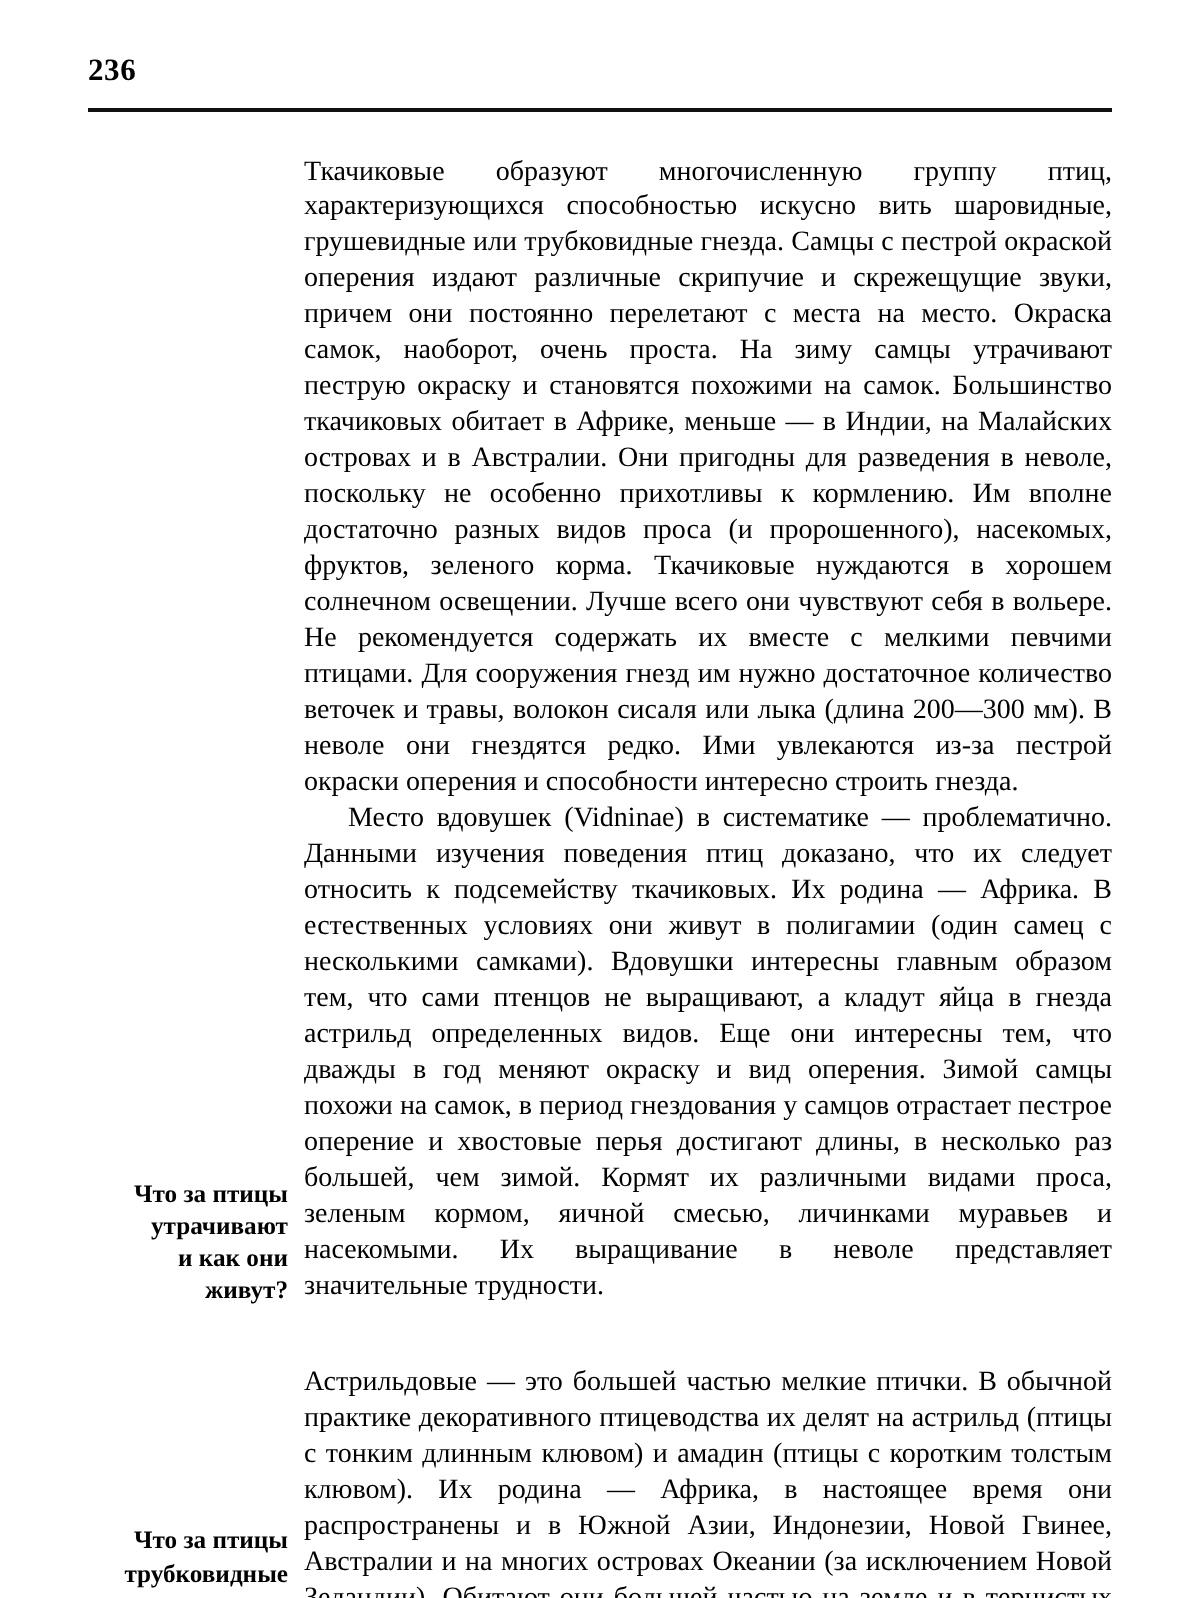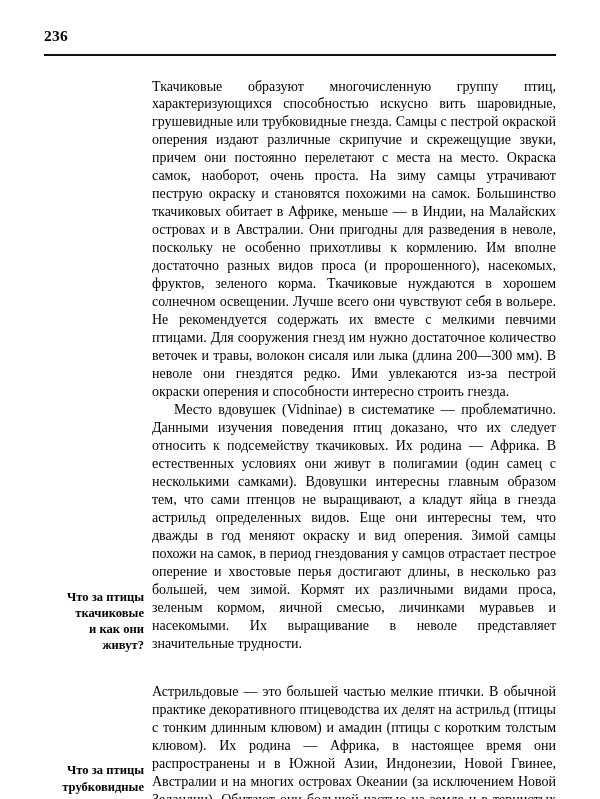--- a/index.html
+++ b/index.html
@@ -84,21 +84,21 @@
 <body>
 
 <div class="page">
 
   <div class="page-number">236</div>
   <div class="rule"></div>
 
   <div class="section">
     <div class="q-col">
       <span class="q-line">Что за птицы</span>
-      <span class="q-line">ткачиковые</span>
+      <span class="q-line">утрачивают</span>
       <span class="q-line">и как они</span>
       <span class="q-line">живут?</span>
     </div>
     <div class="body-col">
       <p class="first">Ткачиковые образуют многочисленную группу птиц, характеризующихся способностью искусно вить шаровидные, грушевидные или трубковидные гнезда. Самцы с пестрой окраской оперения издают различные скрипучие и скрежещущие звуки, причем они постоянно перелетают с места на место. Окраска самок, наоборот, очень проста. На зиму самцы утрачивают пеструю окраску и становятся похожими на самок. Большинство ткачиковых обитает в Африке, меньше — в Индии, на Малайских островах и в Австралии. Они пригодны для разведения в неволе, поскольку не особенно прихотливы к кормлению. Им вполне достаточно разных видов проса (и пророшенного), насекомых, фруктов, зеленого корма. Ткачиковые нуждаются в хорошем солнечном освещении. Лучше всего они чувствуют себя в вольере. Не рекомендуется содержать их вместе с мелкими певчими птицами. Для сооружения гнезд им нужно достаточное количество веточек и травы, волокон сисаля или лыка (длина 200—300 мм). В неволе они гнездятся редко. Ими увлекаются из-за пестрой окраски оперения и способности интересно строить гнезда.</p>
       <p>Место вдовушек (<span class="it">Vidninae</span>) в систематике — проблематично. Данными изучения поведения птиц доказано, что их следует относить к подсемейству ткачиковых. Их родина — Африка. В естественных условиях они живут в полигамии (один самец с несколькими самками). Вдовушки интересны главным образом тем, что сами птенцов не выращивают, а кладут яйца в гнезда астрильд определенных видов. Еще они интересны тем, что дважды в год меняют окраску и вид оперения. Зимой самцы похожи на самок, в период гнездования у самцов отрастает пестрое оперение и хвостовые перья достигают длины, в несколько раз большей, чем зимой. Кормят их различными видами проса, зеленым кормом, яичной смесью, личинками муравьев и насекомыми. Их выращивание в неволе представляет значительные трудности.</p>
     </div>
   </div>
 
   <div class="section">

